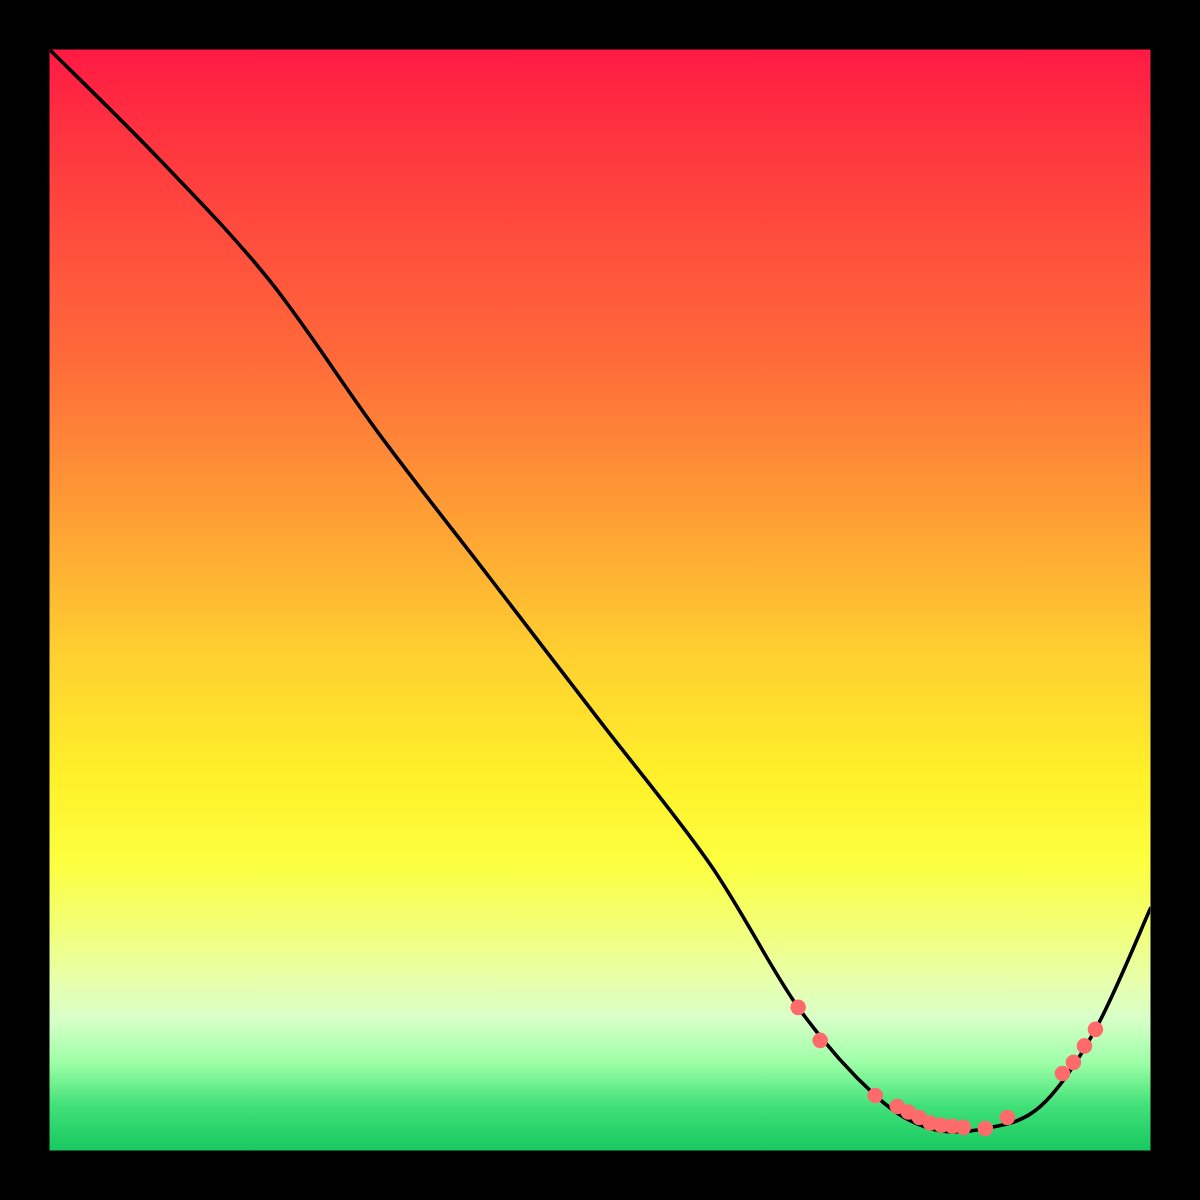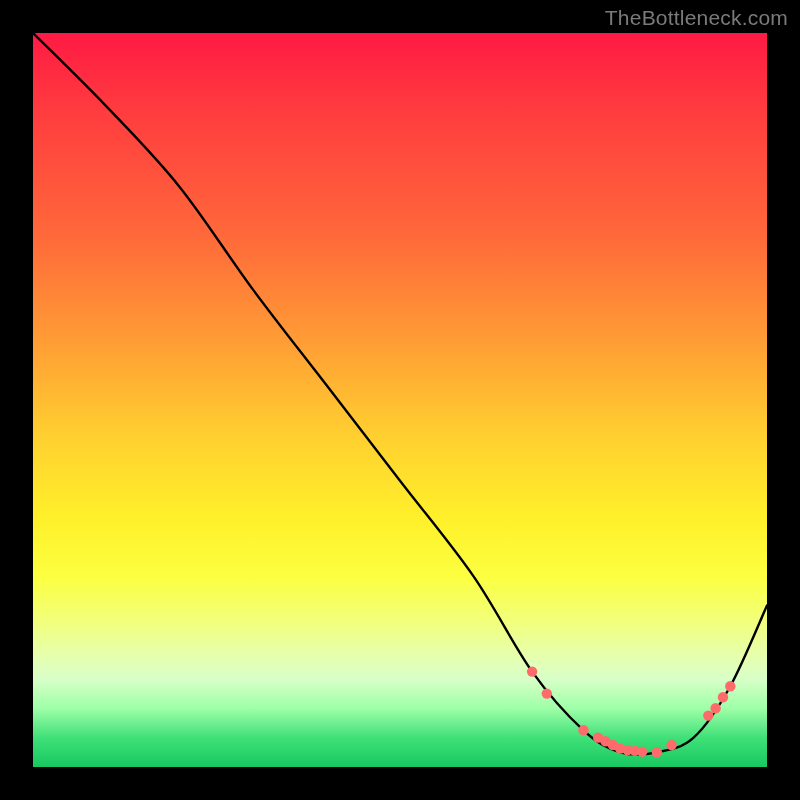--- a/index.html
+++ b/index.html
@@ -57,21 +57,20 @@
     top: 0;
     width: 734px;
     height: 734px;
   }
 </style>
 </head>
 <body>
 
 <div class="frame">
 
-  <div class="watermark">TheBottleneck.com</div>
 
   <div class="plot">
     <svg class="curve" viewBox="0 0 734 734" preserveAspectRatio="none">
       <path id="curve-path" fill="none" stroke="#000" stroke-width="2.4" stroke-linejoin="round" stroke-linecap="round" d="M 0,0 C 12.233333333333334,12.233333333333329 48.93333333333334,47.70999999999998 73.4,73.39999999999998 C 97.86666666666667,99.08999999999997 122.33333333333334,123.55666666666666 146.8,154.14 C 171.26666666666668,184.72333333333333 195.73333333333332,223.86999999999998 220.2,256.9 C 244.66666666666666,289.92999999999995 269.1333333333333,320.5133333333333 293.6,352.32 C 318.0666666666667,384.12666666666667 342.53333333333336,415.93333333333334 367,447.74 C 391.46666666666664,479.5466666666667 418.38,511.3533333333333 440.4,543.16 C 462.41999999999996,574.9666666666667 480.77000000000004,612.8900000000001 499.12000000000006,638.58 C 517.47,664.27 535.82,683.8433333333332 550.5,697.3 C 565.18,710.7566666666667 574.9666666666667,715.6500000000001 587.2,719.32 C 599.4333333333334,722.99 611.6666666666666,721.7666666666668 623.9,719.32 C 636.1333333333333,716.8733333333333 648.3666666666667,715.65 660.6,704.64 C 672.8333333333334,693.63 685.0666666666666,675.28 697.3,653.26 C 709.5333333333333,631.24 727.8833333333333,585.9766666666667 734,572.52"></path>
       <g id="dots">
           <circle cx="499.12000000000006" cy="638.58" r="5.2" fill="#ff6b6b"></circle>
           <circle cx="513.8" cy="660.6" r="5.2" fill="#ff6b6b"></circle>
           <circle cx="550.5" cy="697.3" r="5.2" fill="#ff6b6b"></circle>
           <circle cx="565.1800000000001" cy="704.64" r="5.2" fill="#ff6b6b"></circle>
           <circle cx="572.52" cy="708.31" r="5.2" fill="#ff6b6b"></circle>

